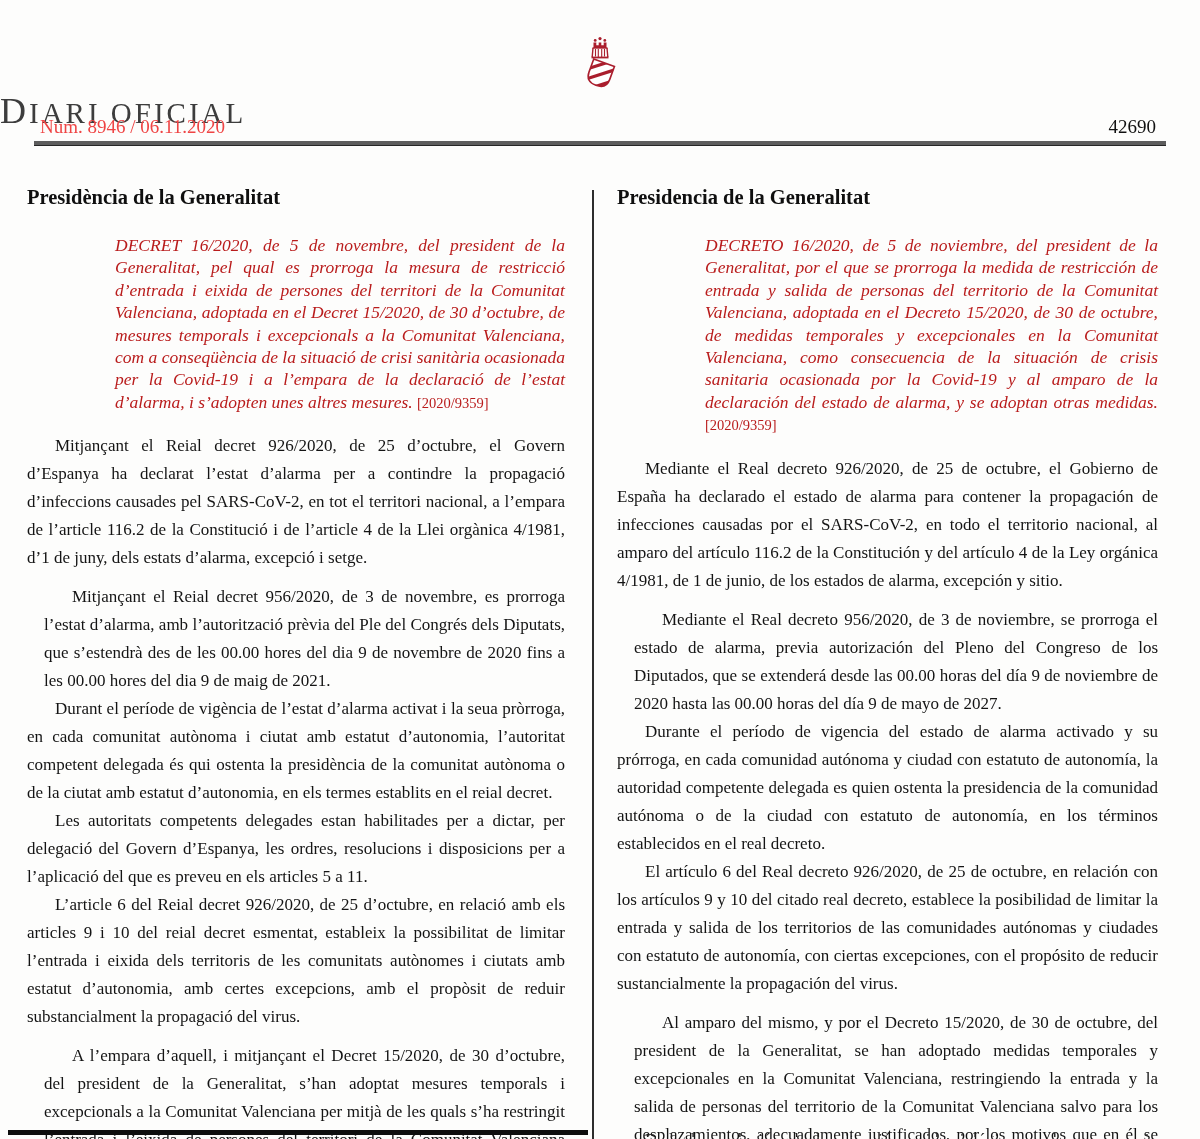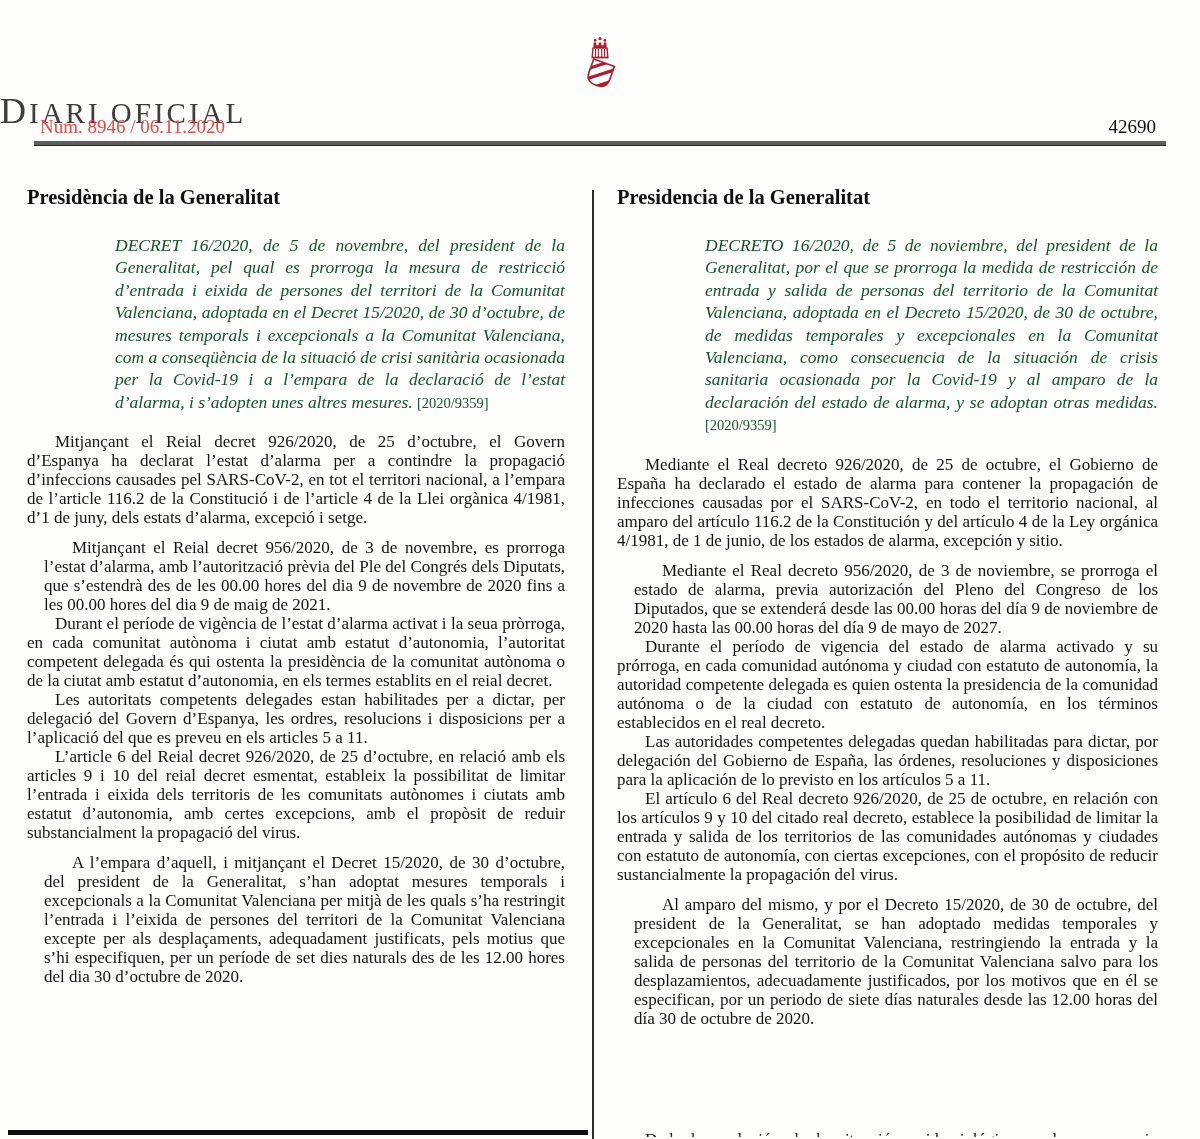--- a/index.html
+++ b/index.html
@@ -32,27 +32,27 @@
   .divider { position:absolute; left:592px; top:44px; bottom:0; width:2px; background:#2d2d2d; }
   .col { position:absolute; top:0; }
   .col-left  { left:27px;  width:538px; }
   .col-right { left:617px; width:541px; }
 
   .col-heading {
     margin:40px 0 0 0; text-align:left; font-weight:bold; font-size:20.5px; color:#0f0f0f;
   }
   .decree {
     margin:25px 0 0 88px; font-style:italic; font-size:17.5px; line-height:22.4px;
-    text-align:justify; color:#14532d;
+    text-align:justify; color:#b91c1c;
   }
   .decree .ref { font-style:normal; font-size:14.5px; }
 
   .body-text { margin-top:18px; }
   p.para {
-    margin:0; font-size:17px; line-height:19px; text-align:justify;
+    margin:0; font-size:17px; line-height:28px; text-align:justify;
     text-indent:28px; color:#141414;
   }
   p.para.gap { margin-top:11px;margin-left:17px; }
 
   
   .partial-line {
     position:absolute; left:617px; top:1130px; width:541px; height:7px; overflow:hidden;
     font-size:17px; line-height:19px; text-align:justify; text-indent:28px; color:#222;
   }
   
@@ -125,21 +125,20 @@
     <div class="col col-right">
       <h2 class="col-heading">Presidencia de la Generalitat</h2>
       <div class="decree">
         <span>DECRETO 16/2020, de 5 de noviembre, del president de la Generalitat, por el que se prorroga la medida de restricción de entrada y salida de personas del territorio de la Comunitat Valenciana, adoptada en el Decreto 15/2020, de 30 de octubre, de medidas temporales y excepcionales en la Comunitat Valenciana, como consecuencia de la situación de crisis sanitaria ocasionada por la Covid-19 y al amparo de la declaración del estado de alarma, y se adoptan otras medidas.</span>
         <span class="ref">[2020/9359]</span>
       </div>
       <div class="body-text">
         <p class="para">Mediante el Real decreto 926/2020, de 25 de octubre, el Gobierno de España ha declarado el estado de alarma para contener la propagación de infecciones causadas por el SARS-CoV-2, en todo el territorio nacional, al amparo del artículo 116.2 de la Constitución y del artículo 4 de la Ley orgánica 4/1981, de 1 de junio, de los estados de alarma, excepción y sitio.</p>
         <p class="para gap">Mediante el Real decreto 956/2020, de 3 de noviembre, se prorroga el estado de alarma, previa autorización del Pleno del Congreso de los Diputados, que se extenderá desde las 00.00 horas del día 9 de noviembre de 2020 hasta las 00.00 horas del día 9 de mayo de 2027.</p>
         <p class="para">Durante el período de vigencia del estado de alarma activado y su prórroga, en cada comunidad autónoma y ciudad con estatuto de autonomía, la autoridad competente delegada es quien ostenta la presidencia de la comunidad autónoma o de la ciudad con estatuto de autonomía, en los términos establecidos en el real decreto.</p>
-        <p class="para">Las autoridades competentes delegadas quedan habilitadas para dictar, por delegación del Gobierno de España, las órdenes, resoluciones y disposiciones para la aplicación de lo previsto en los artículos 5 a 11.</p>
         <p class="para">El artículo 6 del Real decreto 926/2020, de 25 de octubre, en relación con los artículos 9 y 10 del citado real decreto, establece la posibilidad de limitar la entrada y salida de los territorios de las comunidades autónomas y ciudades con estatuto de autonomía, con ciertas excepciones, con el propósito de reducir sustancialmente la propagación del virus.</p>
         <p class="para gap">Al amparo del mismo, y por el Decreto 15/2020, de 30 de octubre, del president de la Generalitat, se han adoptado medidas temporales y excepcionales en la Comunitat Valenciana, restringiendo la entrada y la salida de personas del territorio de la Comunitat Valenciana salvo para los desplazamientos, adecuadamente justificados, por los motivos que en él se especifican, por un periodo de siete días naturales desde las 12.00 horas del día 30 de octubre de 2020.</p>
       </div>
     </div>
   </div>
 
   <div class="partial-line">Dada la evolución de la situación epidemiológica, se hace necesario prorrogar la medida</div>
 
   <div class="scan-bar"></div>
 

